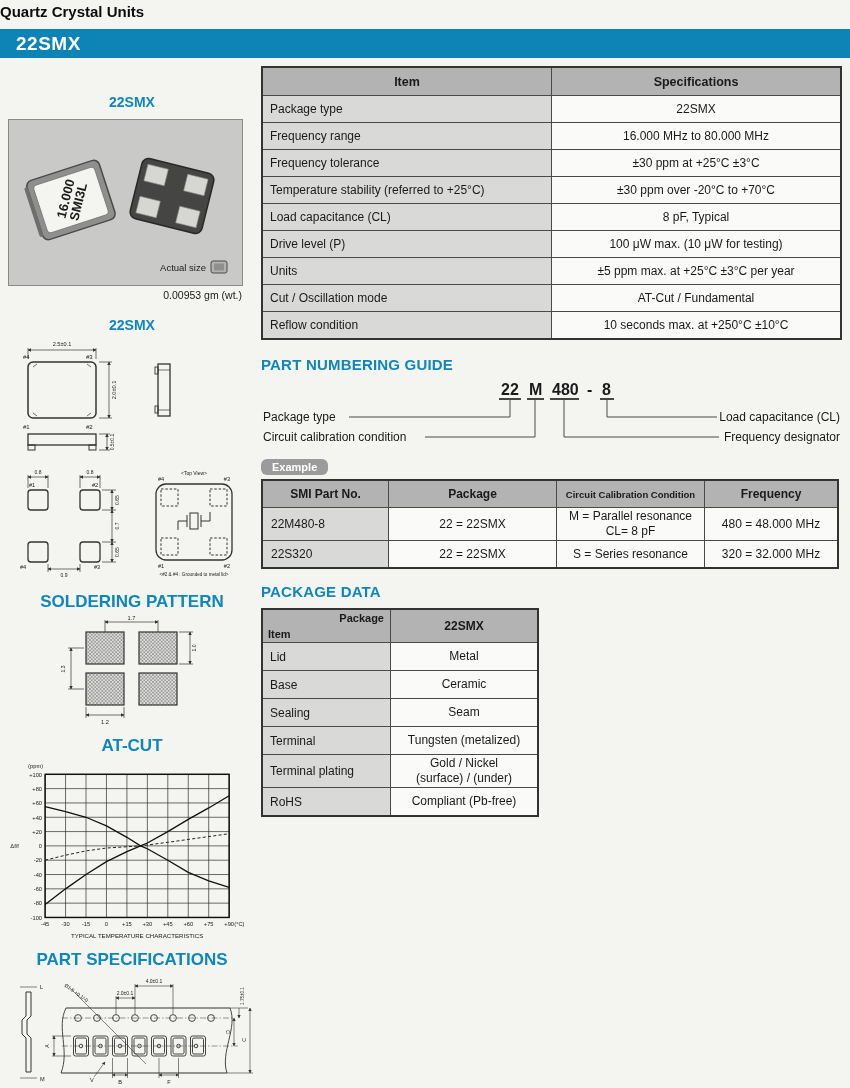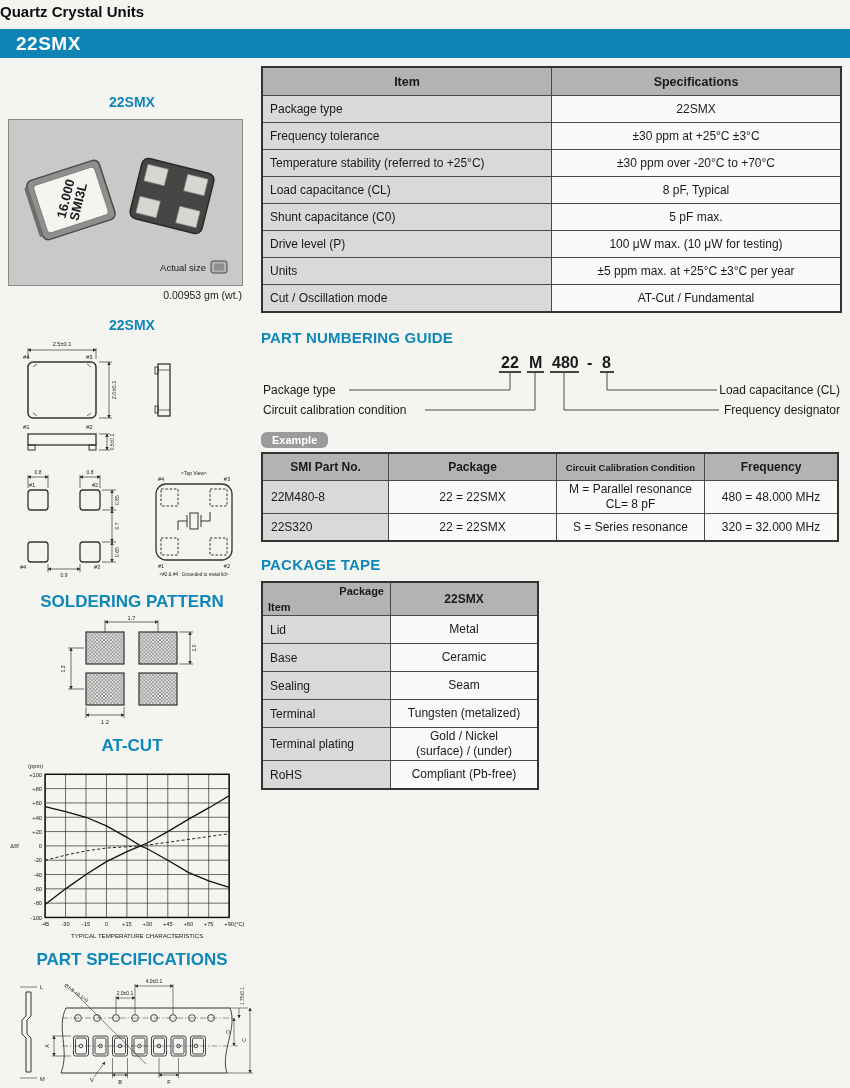--- a/index.html
+++ b/index.html
@@ -414,46 +414,50 @@
       <tbody>
           <tr>
         <th>Item</th>
         <th>Specifications</th>
       </tr>
       <tr>
             <td class="item">Package type</td>
             <td class="val">22SMX</td>
           </tr>
       <tr>
+            <td class="item">Frequency range</td>
+            <td class="val">16.000 MHz to 80.000 MHz</td>
+          </tr>
+      <tr>
             <td class="item">Frequency tolerance</td>
             <td class="val">±30 ppm at +25°C ±3°C</td>
           </tr>
       <tr>
             <td class="item">Temperature stability (referred to +25°C)</td>
             <td class="val">±30 ppm over -20°C to +70°C</td>
           </tr>
       <tr>
             <td class="item">Load capacitance (CL)</td>
             <td class="val">8 pF, Typical</td>
           </tr>
       <tr>
-            <td class="item">Shunt capacitance (C0)</td>
-            <td class="val">5 pF max.</td>
-          </tr>
-      <tr>
             <td class="item">Drive level (P)</td>
             <td class="val">100 μW max. (10 μW for testing)</td>
           </tr>
       <tr>
             <td class="item">Units</td>
             <td class="val">±5 ppm max. at +25°C ±3°C per year</td>
           </tr>
       <tr>
             <td class="item">Cut / Oscillation mode</td>
             <td class="val">AT-Cut / Fundamental</td>
+          </tr>
+      <tr>
+            <td class="item">Reflow condition</td>
+            <td class="val">10 seconds max. at +250°C ±10°C</td>
           </tr>
     </tbody>
       </table>
 
     <div class="rhead mt">PART NUMBERING GUIDE</div>
 
     
     <svg width="581" height="76" viewBox="0 0 581 76">
       <text x="240" y="22" class="pn-code">22</text>
       <text x="268" y="22" class="pn-code">M</text>
@@ -501,21 +505,21 @@
         <td class="part">22S320</td>
         <td>22 = 22SMX</td>
         <td class="two-line">
               <span>S = Series resonance</span>
             </td>
         <td>320 = 32.000 MHz</td>
       </tr>
     </tbody>
       </table>
 
-    <div class="rhead mt" style="margin-top:14px">PACKAGE TAPE</div>
+    <div class="rhead mt" style="margin-top:14px">PACKAGE DATA</div>
 
     <table class="pkg-table">
       <tbody>
           <tr>
         <th class="diag">
           <span class="ct">Package</span>
           <span class="cl">Item</span>
         </th>
         <th>22SMX</th>
       </tr>

